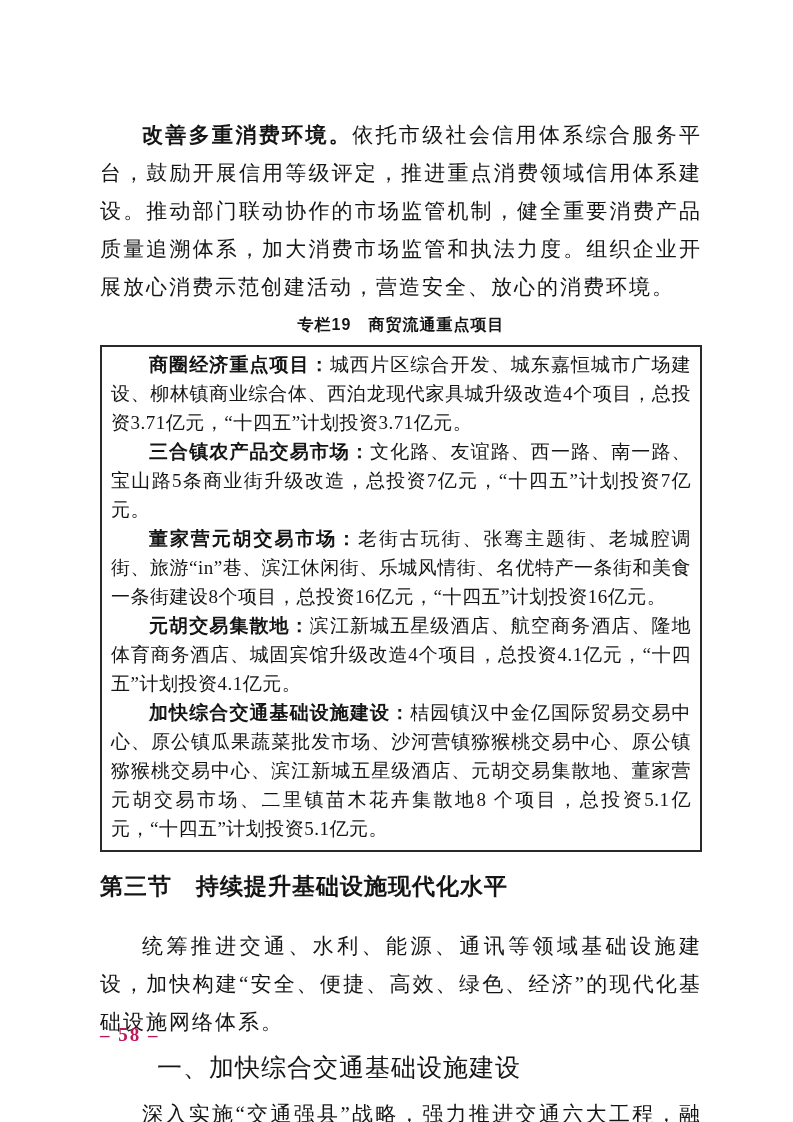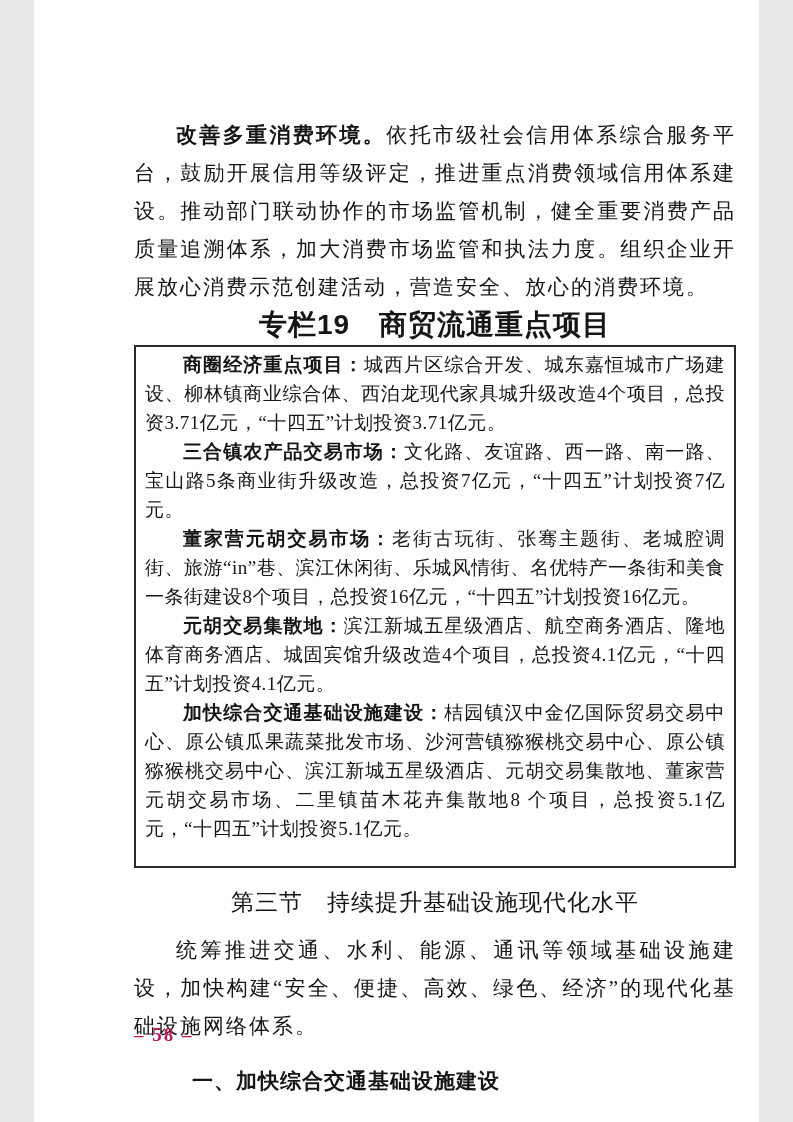--- a/index.html
+++ b/index.html
@@ -1,18 +1,18 @@
 <!DOCTYPE html>
 <html><head>
 <meta charset="utf-8">
 <style>
   html, body { margin: 0; padding: 0; background: #e8e8e8; }
   .page {
     position: relative;
-    width: 725px;
+    width: 793px;
     height: 1122px;
     margin: 0 auto;
     background: #ffffff;
     color: #151515;
     font-family: "Liberation Serif", "DejaVu Serif", serif;
     overflow: hidden;
   }
   .content {
     position: absolute;
     left: 100px;
@@ -25,58 +25,58 @@
     line-height: 38px;
     text-align: justify;
     text-indent: 2em;
     letter-spacing: 2px;
   }
   .lead-kai {
     font-weight: bold;
   }
   .box-title {
     margin: 3px 0 4px 0;
-    font-size: 28px;
+    font-size: 16px;
     line-height: 32px;
     font-weight: bold;
     text-align: center;
     letter-spacing: 1px;
     font-family: "Liberation Sans", "DejaVu Sans", sans-serif;
   }
   .column-box {
     border: 2px solid #2a2a2a;
-    padding: 3px 9px 23px 9px;
+    padding: 3px 9px 7px 9px;
     background: #ffffff;
   }
   .box-para {
     margin: 0;
     font-size: 19px;
     line-height: 29px;
     text-align: justify;
     text-indent: 2em;
     letter-spacing: 0.5px;
   }
   .box-lead {
     font-weight: bold;
     font-family: "Liberation Sans", "DejaVu Sans", sans-serif;
   }
   .section-heading {
-    margin: 17px 0 12px 0;
+    margin: 17px 0 24px 0;
     font-size: 23px;
     line-height: 34px;
-    font-weight: normal;
-    text-align: center;
+    font-weight: bold;
+    text-align: left;
     letter-spacing: 1px;
     font-family: "Liberation Sans", "DejaVu Sans", sans-serif;
   }
   .sub-heading {
-    margin: 16px;
-    font-size: 21px;
+    margin: 7px;
+    font-size: 25px;
     line-height: 40px;
-    font-weight: bold;
+    font-weight: normal;
     text-indent: 2em;
     letter-spacing: 1px;
   }
   .page-footer {
     position: absolute;
     left: 100px;
     top: 1024px;
     font-size: 19px;
     letter-spacing: 2px;
     color: #be185d;

